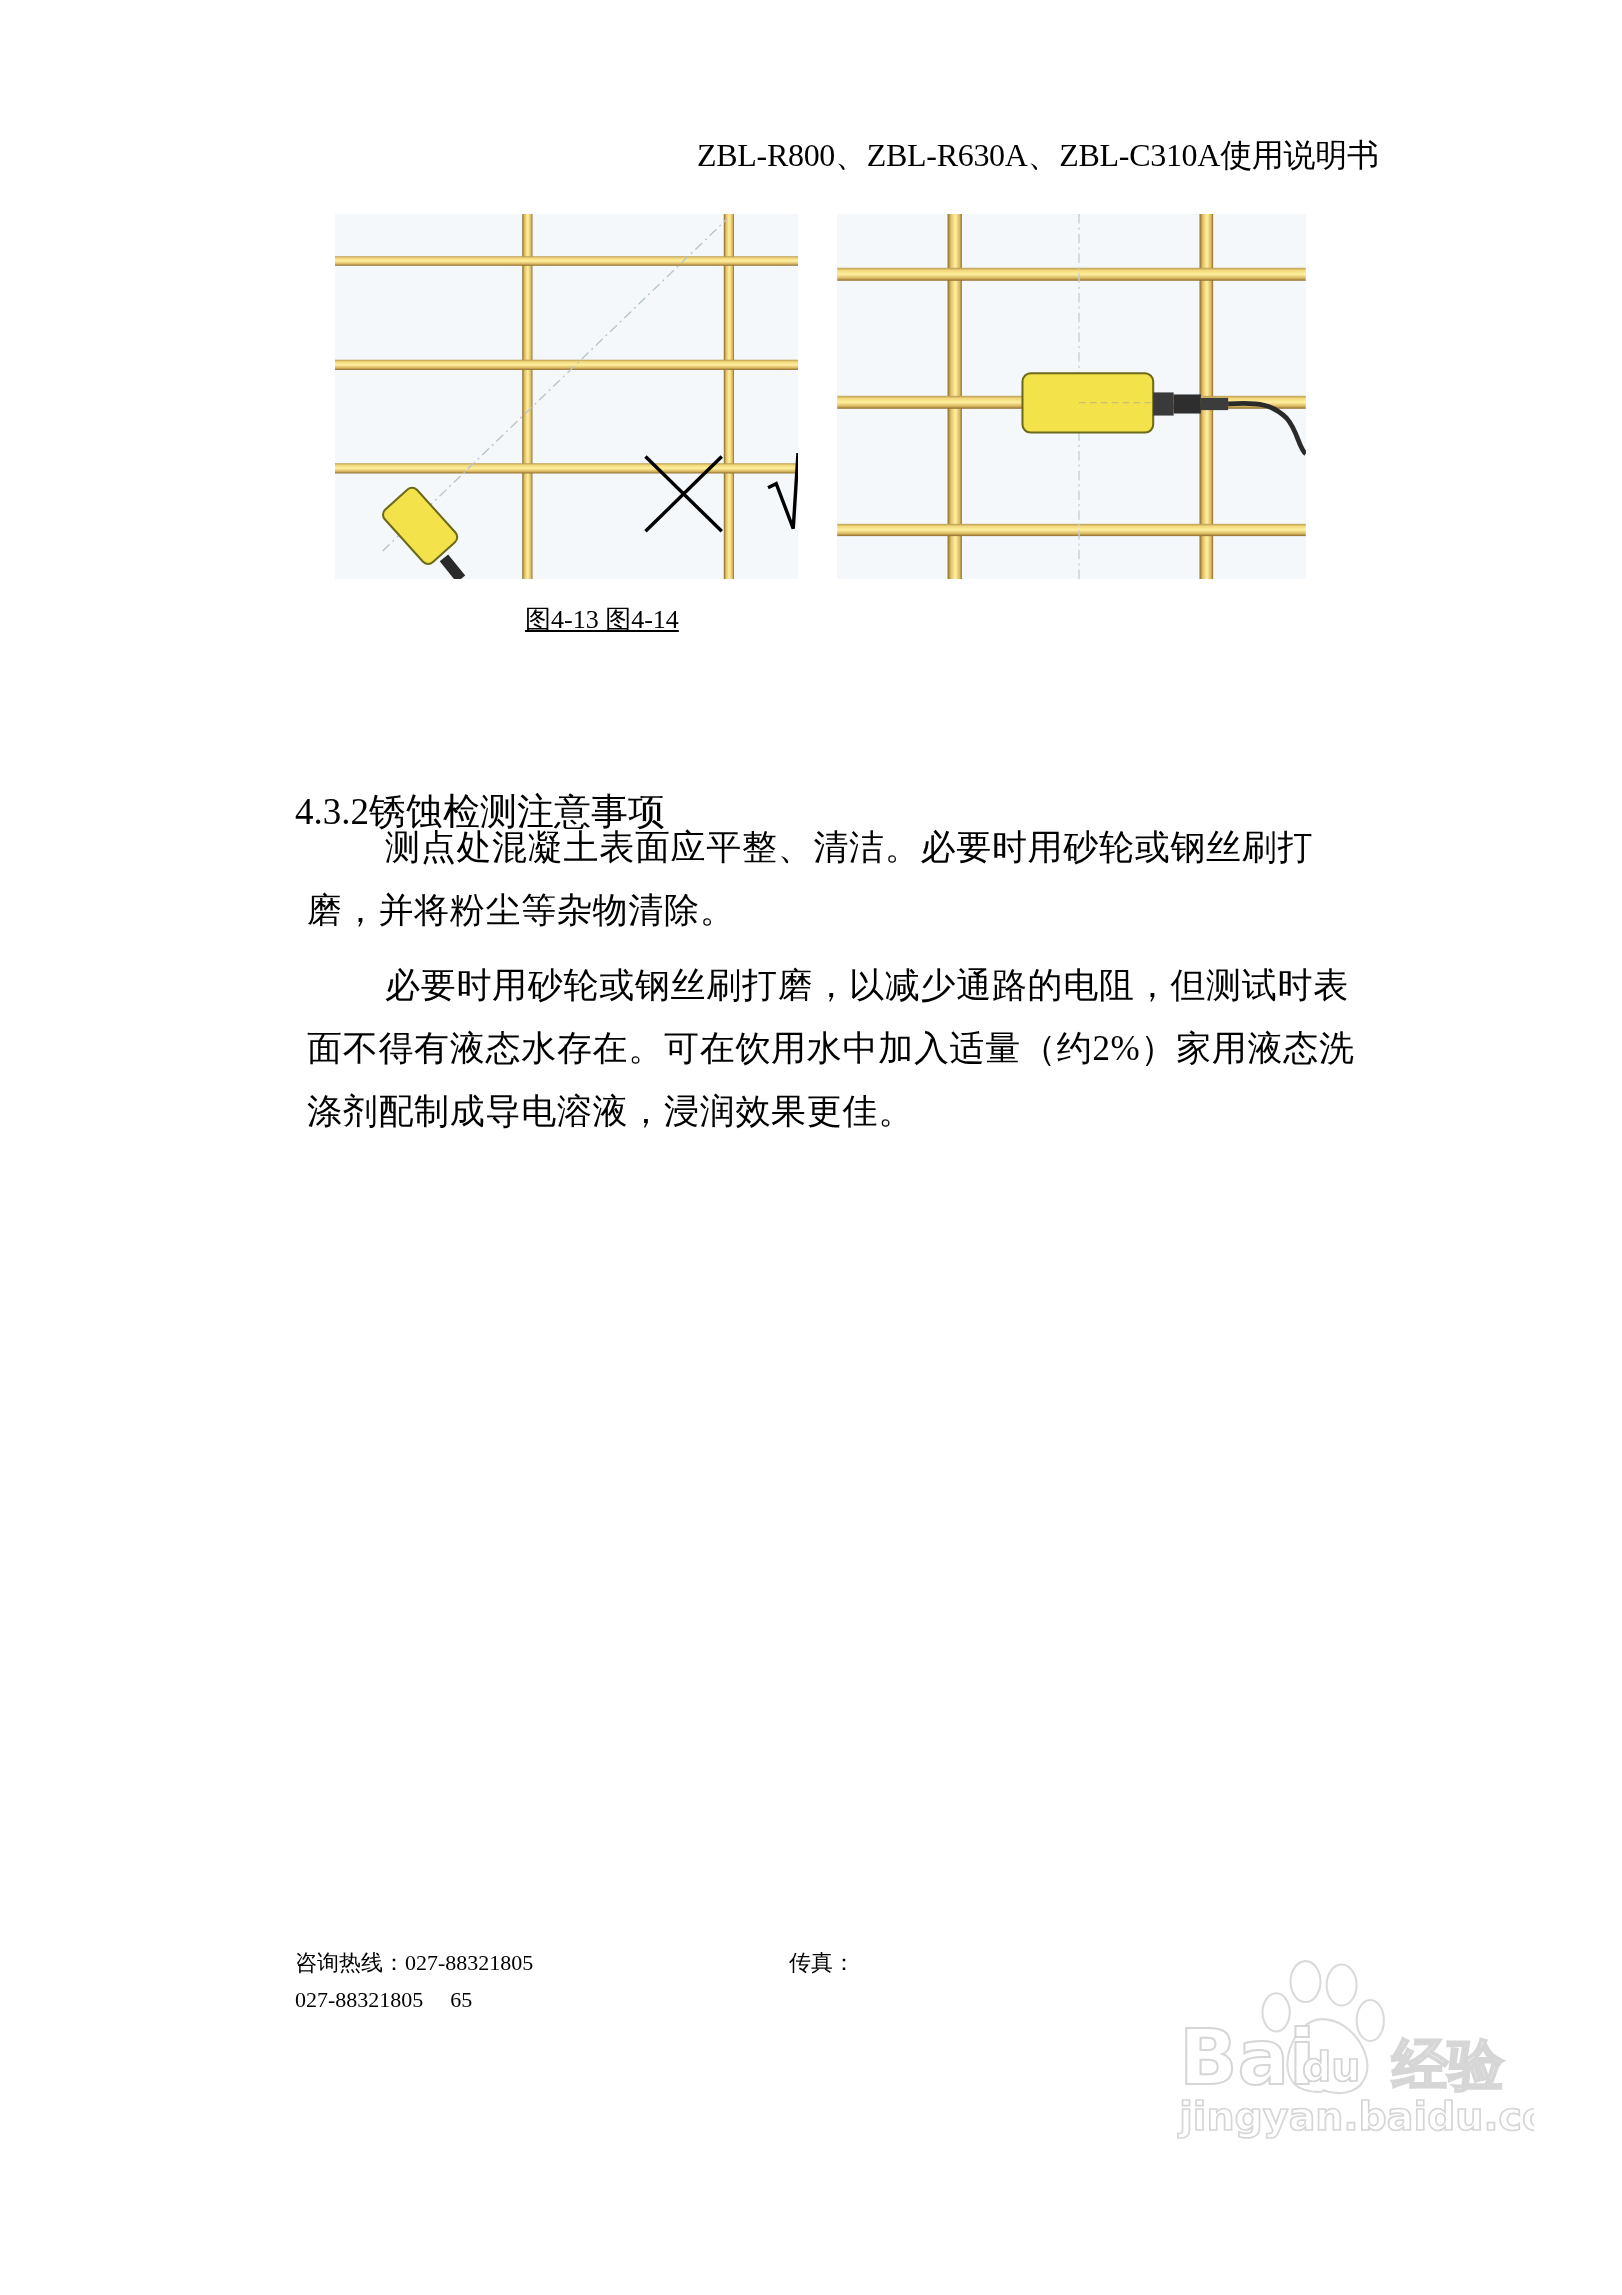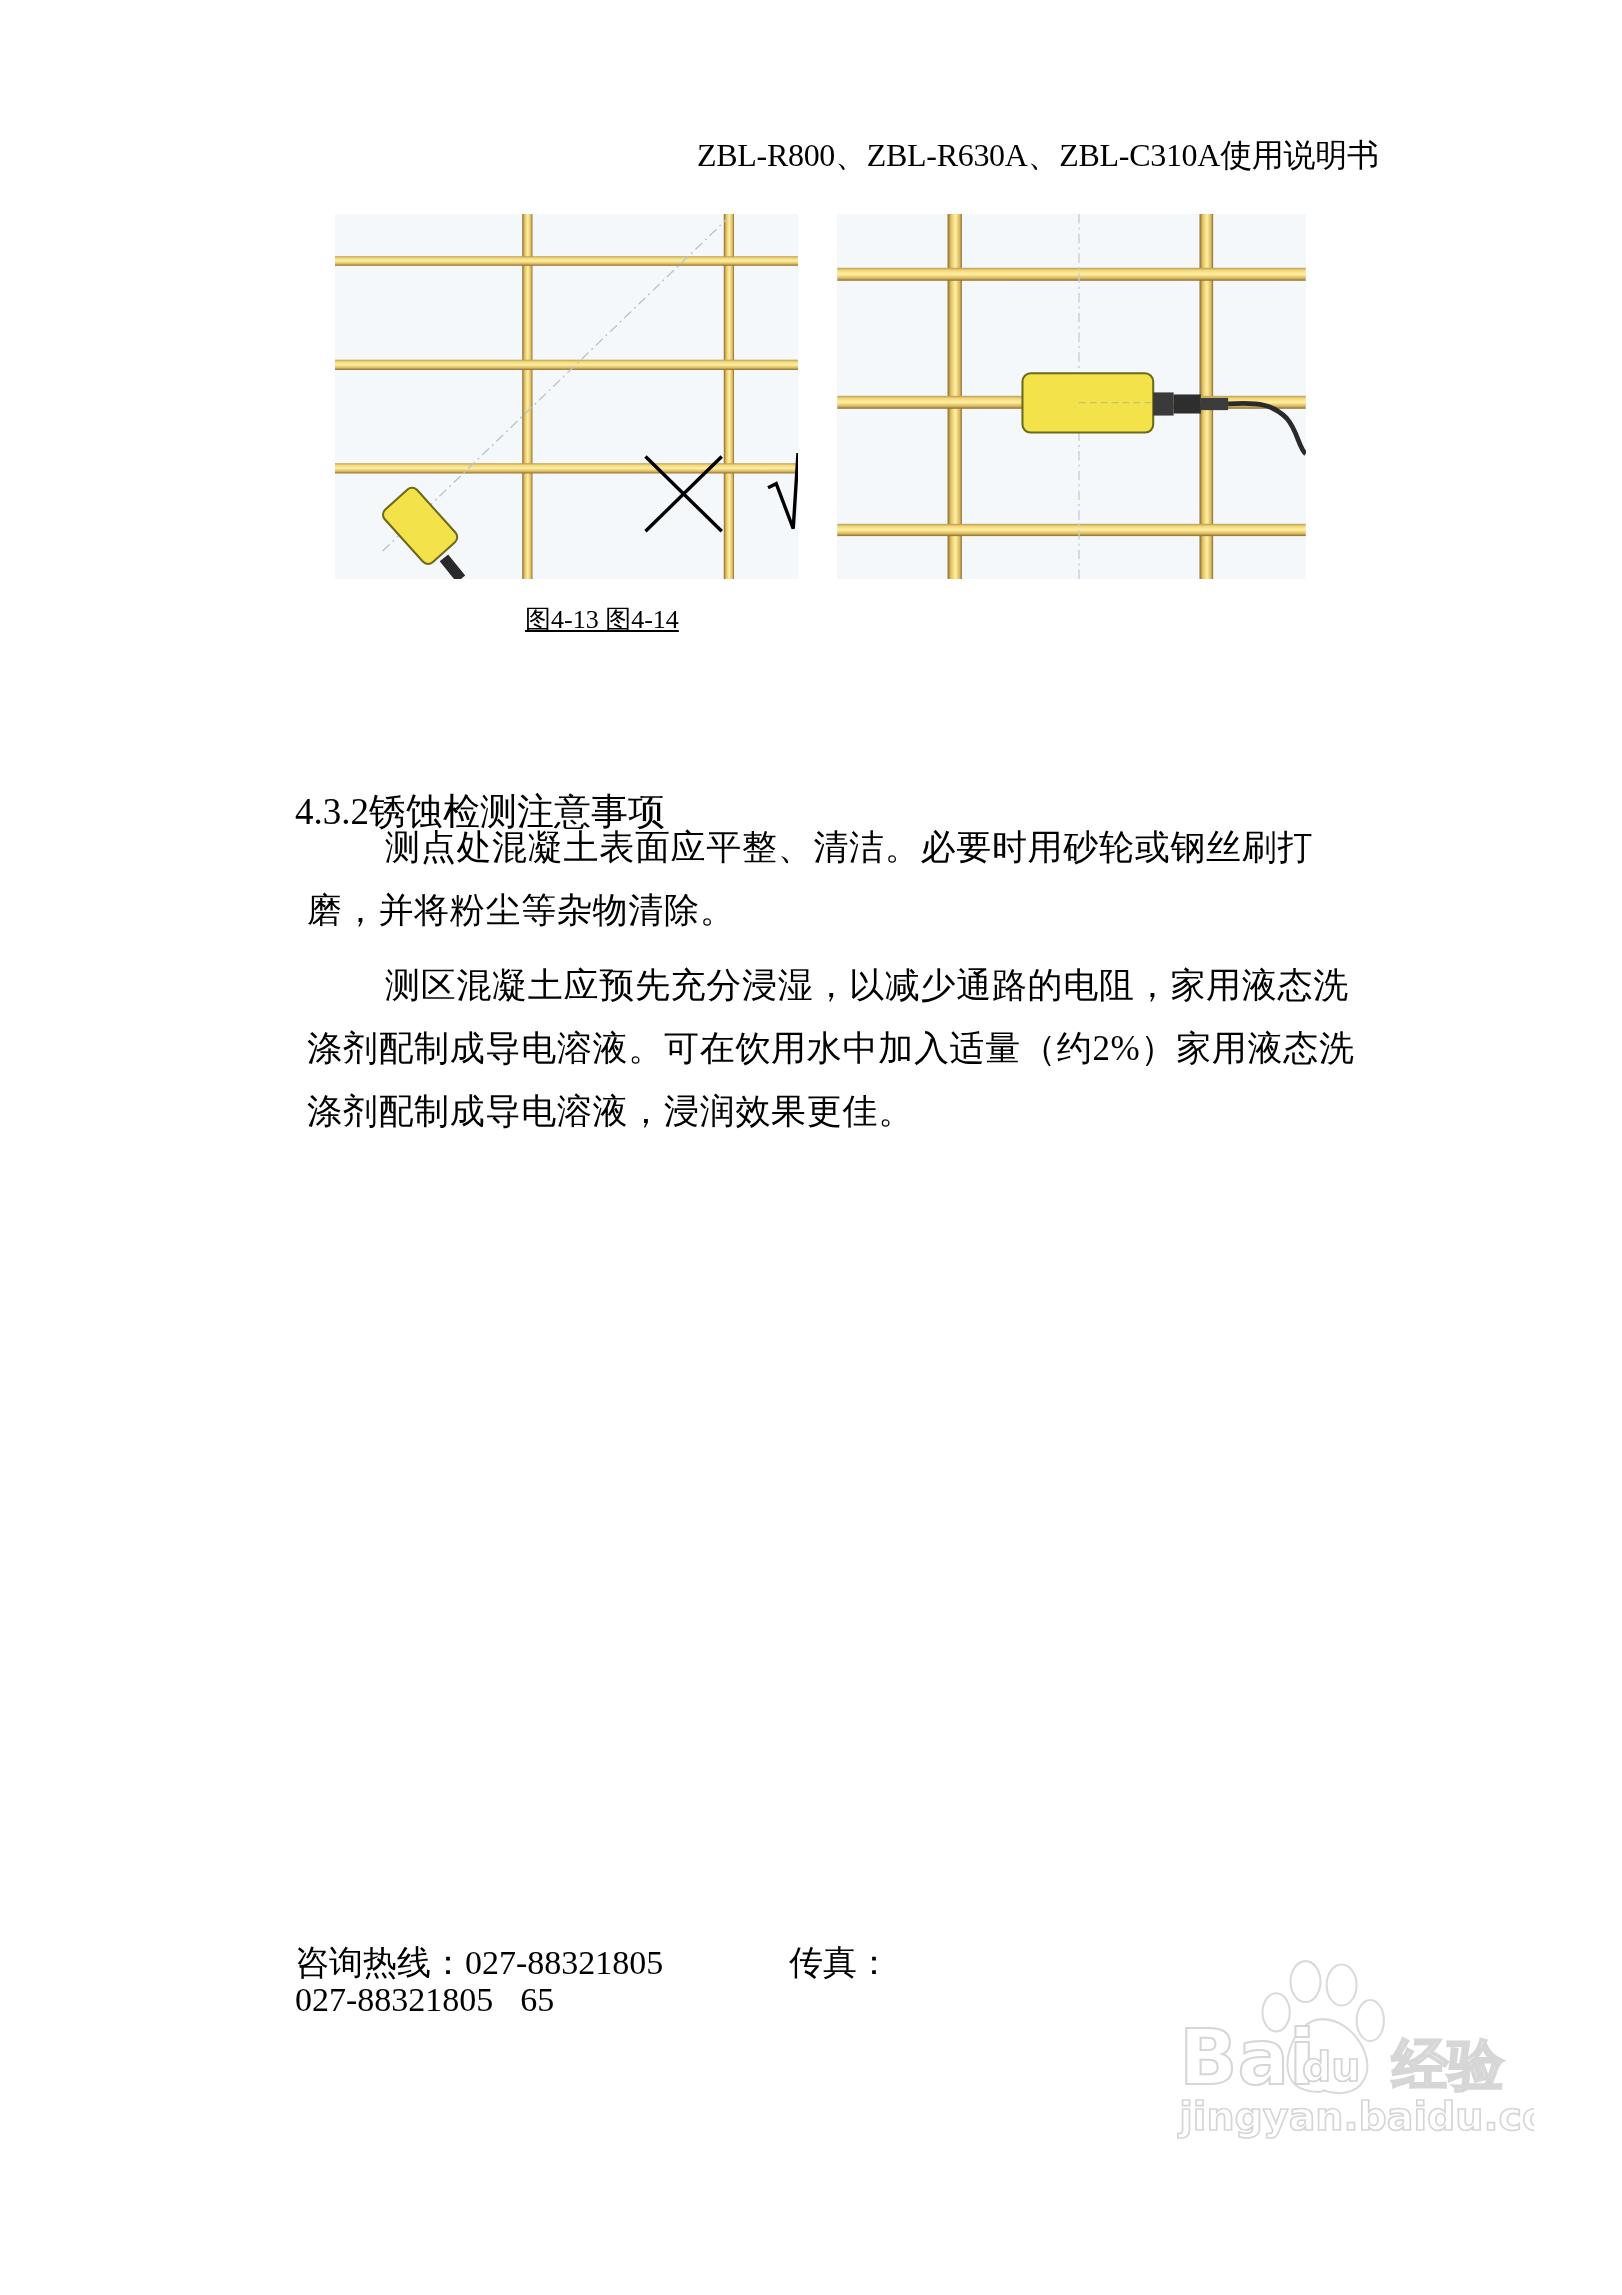--- a/index.html
+++ b/index.html
@@ -13,21 +13,21 @@
   #fig2 { left: 837px; width: 469px; }
   .figure svg { position: absolute; left: 0; top: 0; width: 100%; height: 100%; }
 
   .caption { position: absolute; left: 525px; top: 602px; font-size: 26px; white-space: nowrap; text-decoration: underline; }
 
   .heading { position: absolute; left: 295px; top: 748px; font-size: 37px; white-space: nowrap; margin-top: 39px; }
 
   .body-text { position: absolute; left: 295px; top: 804px; width: 1090px; font-size: 35px; line-height: 63px; }
   .para { margin: 12px; text-indent: 78px; letter-spacing: 0.7px; }
 
-  .footer { position: absolute; left: 295px; top: 1944px; font-size: 34px; line-height: 37px; white-space: nowrap; }
+  .footer { position: absolute; left: 295px; top: 1944px; font-size: 22px; line-height: 37px; white-space: nowrap; }
   .footer .row1 { position: relative; height: 37px; }
   .footer .fax-label { position: absolute; left: 494px; top: 0; }
   .footer .gap { display: inline-block; width: 27px; }
 
   .watermark { position: absolute; left: 1152px; top: 1944px; width: 382px; height: 198px; opacity: 0.9; }
   .watermark svg { width: 100%; height: 100%; }
 </style>
 </head>
 <body>
 
@@ -112,21 +112,21 @@
     <path d="M574 279 C620 276 640 280 660 300 C676 318 678 345 688 352" fill="none" stroke="#2a2a2a" stroke-width="7"></path>
   </svg>
 </div>
 
 <div class="caption">图4-13  图4-14</div>
 
 <div class="heading">4.3.2锈蚀检测注意事项</div>
 
 <div class="body-text">
   <p class="para">测点处混凝土表面应平整、清洁。必要时用砂轮或钢丝刷打磨，并将粉尘等杂物清除。</p>
-  <p class="para">测区混凝土应预先充分浸湿，以减少通路的电阻，家用液态洗涤剂配制成导电溶液。可在饮用水中加入适量（约2%）家用液态洗涤剂配制成导电溶液，浸润效果更佳。</p>
+  <p class="para">必要时用砂轮或钢丝刷打磨，以减少通路的电阻，但测试时表面不得有液态水存在。可在饮用水中加入适量（约2%）家用液态洗涤剂配制成导电溶液，浸润效果更佳。</p>
 </div>
 
 <div class="footer">
   <div class="row1">
     <span>咨询热线：027-88321805</span>
     <span class="fax-label">传真：</span>
   </div>
   <div class="row2">
     <span>027-88321805</span><span class="gap"></span><span>65</span>
   </div>

